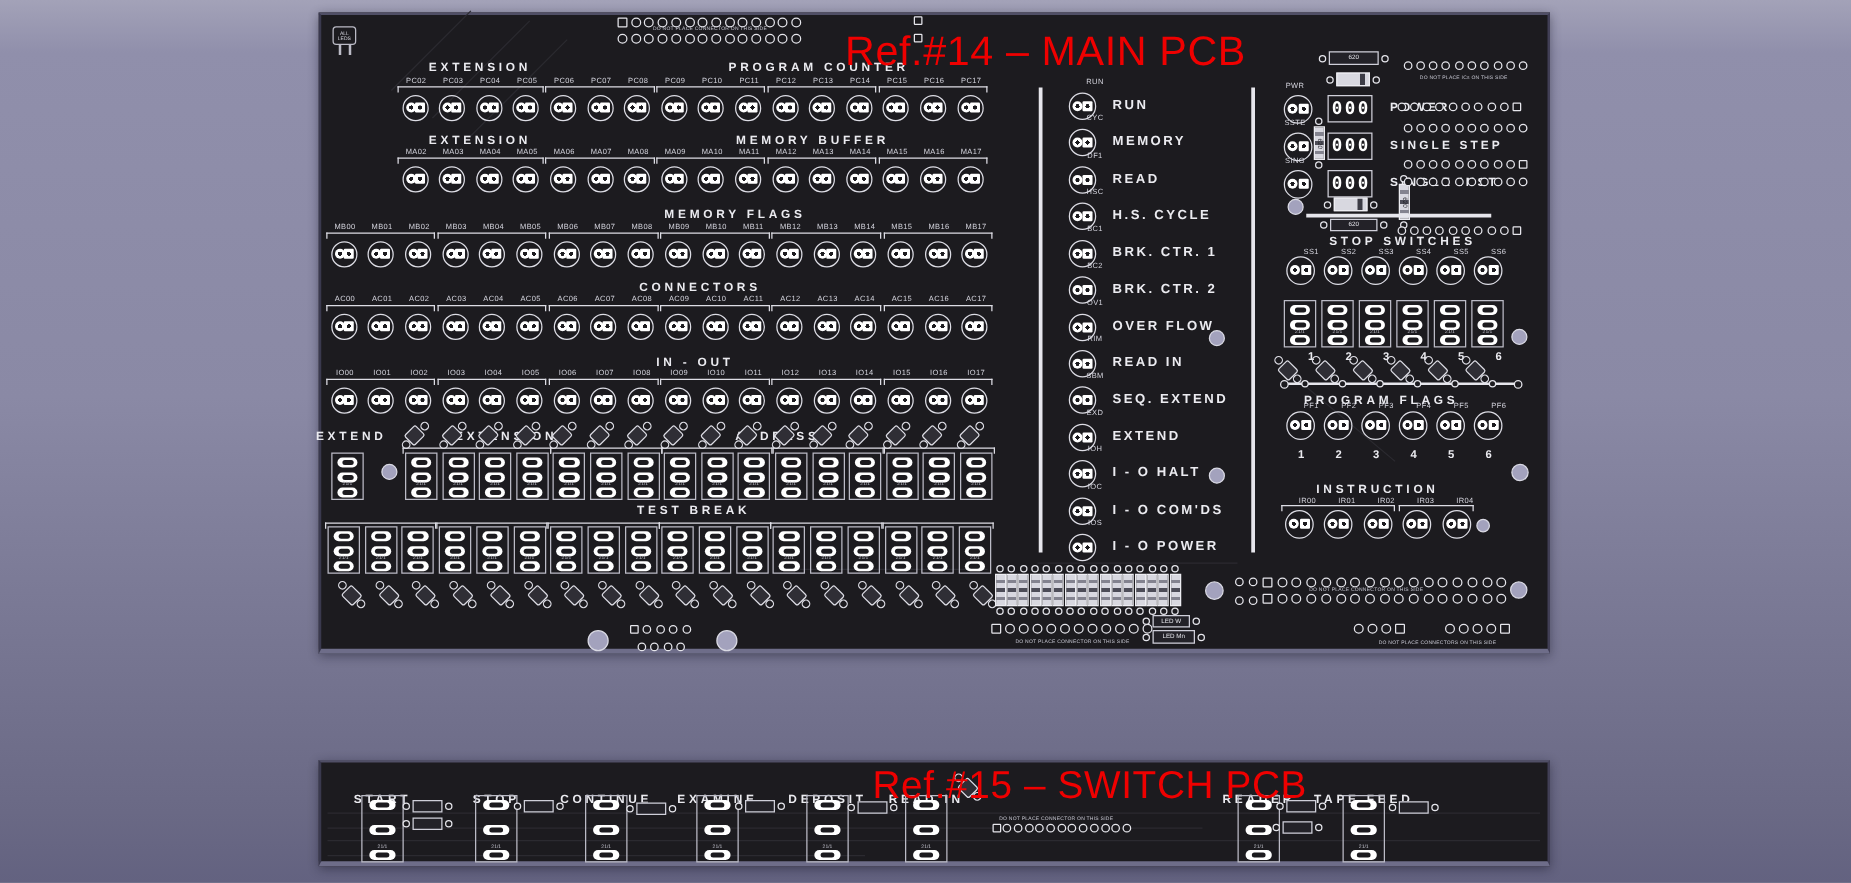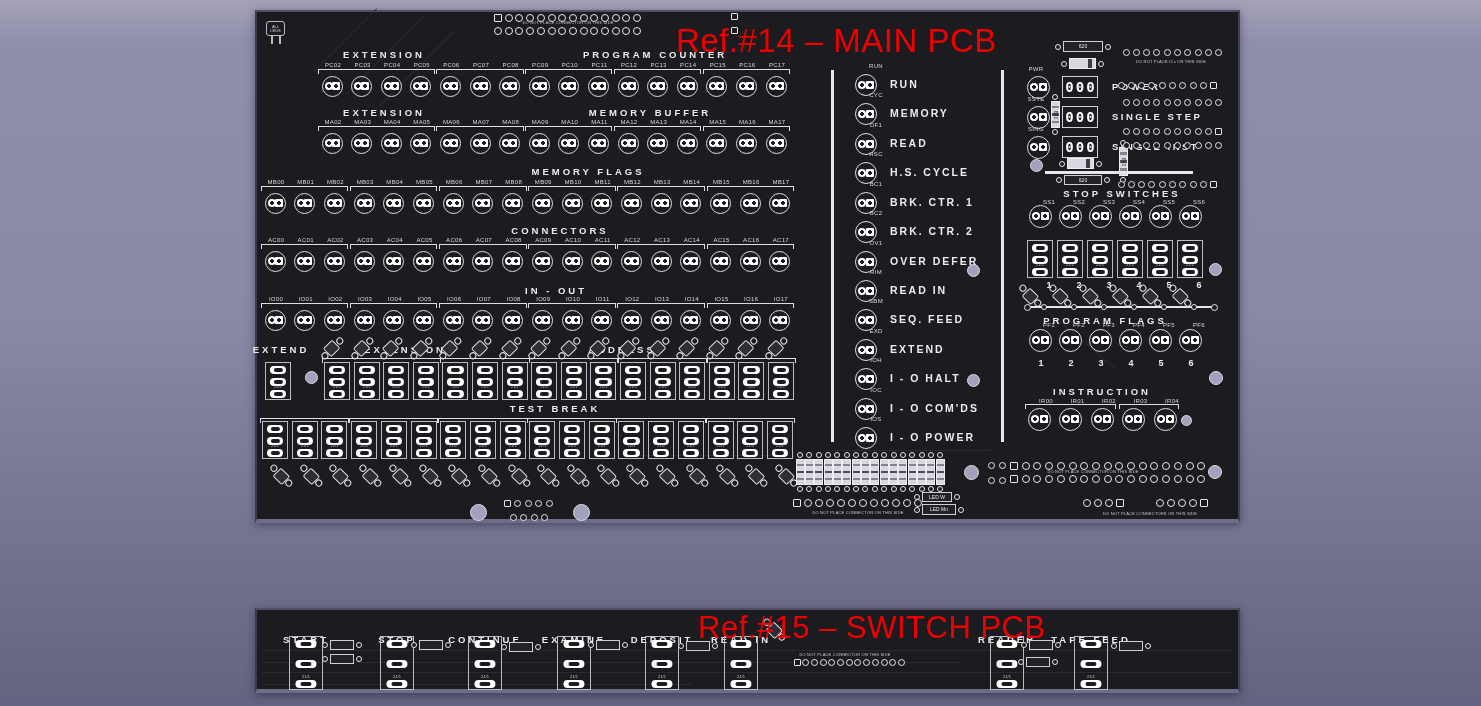--- a/index.html
+++ b/index.html
@@ -1214,33 +1214,33 @@
     <div class="led" style="left: 855px; top: 221.1px; width: 22px; height: 22px;">
       <div class="lpad rnd"></div>
       <div class="lpad sqr"></div>
     </div>
     <div class="stlbl" style="left: 890px; top: 225.1px;">BRK. CTR. 2</div>
     <div class="lbl" style="left: 876px; top: 239.52px;">OV1</div>
     <div class="led" style="left: 855px; top: 250.52px; width: 22px; height: 22px;">
       <div class="lpad rnd"></div>
       <div class="lpad sqr"></div>
     </div>
-    <div class="stlbl" style="left: 890px; top: 254.52px;">OVER DEFER</div>
+    <div class="stlbl" style="left: 890px; top: 254.52px;">OVER FLOW</div>
     <div class="lbl" style="left: 876px; top: 268.94px;">RIM</div>
     <div class="led" style="left: 855px; top: 279.94px; width: 22px; height: 22px;">
       <div class="lpad rnd"></div>
       <div class="lpad sqr"></div>
     </div>
     <div class="stlbl" style="left: 890px; top: 283.94px;">READ IN</div>
     <div class="lbl" style="left: 876px; top: 298.36px;">SBM</div>
     <div class="led" style="left: 855px; top: 309.36px; width: 22px; height: 22px;">
       <div class="lpad rnd"></div>
       <div class="lpad sqr"></div>
     </div>
-    <div class="stlbl" style="left: 890px; top: 313.36px;">SEQ. FEED</div>
+    <div class="stlbl" style="left: 890px; top: 313.36px;">SEQ. EXTEND</div>
     <div class="lbl" style="left: 876px; top: 327.78px;">EXD</div>
     <div class="led" style="left: 855px; top: 338.78px; width: 22px; height: 22px;">
       <div class="lpad rnd"></div>
       <div class="lpad sqr"></div>
     </div>
     <div class="stlbl" style="left: 890px; top: 342.78px;">EXTEND</div>
     <div class="lbl" style="left: 876px; top: 357.2px;">IOH</div>
     <div class="led" style="left: 855px; top: 368.2px; width: 22px; height: 22px;">
       <div class="lpad rnd"></div>
       <div class="lpad sqr"></div>

